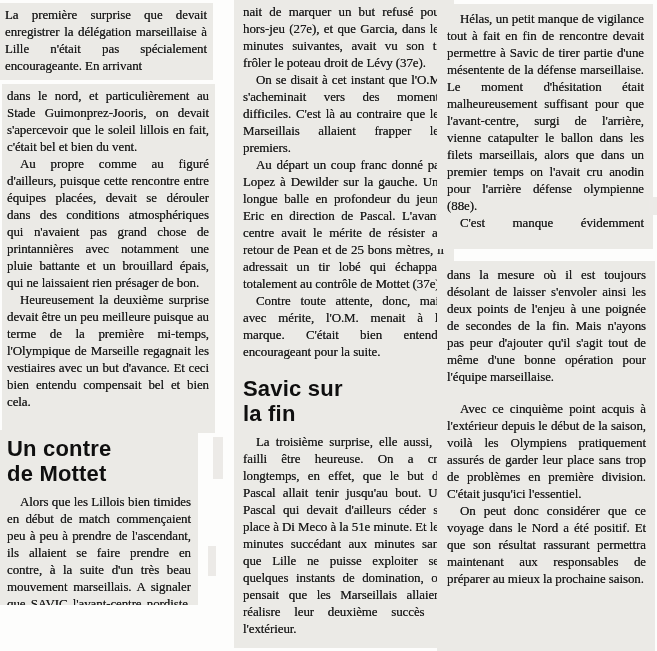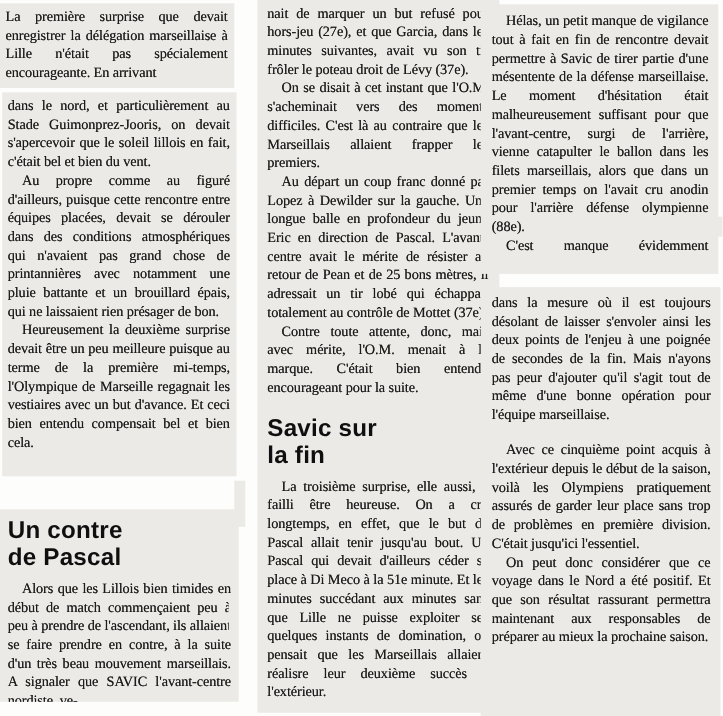--- a/index.html
+++ b/index.html
@@ -36,21 +36,21 @@
     text-shadow:none;
     letter-spacing:0.2px;
     margin:0 0 7px 0;
   }
   .headline span { display:block; }
   .headline.mid { margin-top:16px; }
   .artifact { position:absolute; background:#eceae7; }
   
   #c1b1 { left:0;   top:3px;   width:213px; height:77px;  padding:3px 6px 0 5px; }
   #c1b2 { left:2px;   top:84px;  width:213px; height:349px; padding:3px 6px 0 5px; }
-  #c1b3 { left:0px;   top:430px; width:217px; height:175px; padding:6px 7px 0 7px;margin-top:33px; }
+  #c1b3 { left:0px;   top:430px; width:198px; height:175px; padding:6px 7px 0 7px; }
   #c2b1 { left:234px; top:0px;   width:220px; height:648px; padding:3px 10px 0 9px; }
   #c3b1 { left:437px; top:4px;   width:216px; height:245px; padding:6px 9px 0 10px; }
   #c3b2 { left:437px; top:261px; width:218px; height:452px; padding:5px 9px 0 10px; }
   #art1 { left:213px; top:437px; width:10px; height:42px; }
   #art2 { left:649px; top:197px; width:8px;  height:18px; }
   #art3 { left:208px; top:546px; width:8px;  height:30px; }
 </style>
 </head>
 <body>
 
@@ -62,21 +62,21 @@
 
   <div class="block" id="c1b2">
     <p>dans le nord, et particulièrement au Stade Guimonprez-Jooris, on devait s'apercevoir que le soleil lillois en fait, c'était bel et bien du vent.</p>
     <p class="indent">Au propre comme au figuré d'ailleurs, puisque cette rencontre entre équipes placées, devait se dérouler dans des conditions atmosphériques qui n'avaient pas grand chose de printannières avec notamment une pluie battante et un brouillard épais, qui ne laissaient rien présager de bon.</p>
     <p class="indent">Heureusement la deuxième surprise devait être un peu meilleure puisque au terme de la première mi-temps, l'Olympique de Marseille regagnait les vestiaires avec un but d'avance. Et ceci bien entendu compensait bel et bien cela.</p>
   </div>
 
   <div class="block" id="c1b3">
     <h2 class="headline">
       <span>Un contre</span>
-      <span>de Pascal</span>
+      <span>de Mottet</span>
     </h2>
     <p class="indent">Alors que les Lillois bien timides en début de match commençaient peu à peu à prendre de l'ascendant, ils allaient se faire prendre en contre, à la suite d'un très beau mouvement marseillais. A signaler que SAVIC l'avant-centre nordiste, ve-</p>
   </div>
 
   <div class="block" id="c2b1">
     <p>nait de marquer un but refusé pour hors-jeu (27e), et que Garcia, dans les minutes suivantes, avait vu son tir frôler le poteau droit de Lévy (37e).</p>
     <p class="indent">On se disait à cet instant que l'O.M. s'acheminait vers des moments difficiles. C'est là au contraire que les Marseillais allaient frapper les premiers.</p>
     <p class="indent">Au départ un coup franc donné par Lopez à Dewilder sur la gauche. Une longue balle en profondeur du jeune Eric en direction de Pascal. L'avant-centre avait le mérite de résister au retour de Pean et de 25 bons mètres, il adressait un tir lobé qui échappait totalement au contrôle de Mottet (37e).</p>
     <p class="indent">Contre toute attente, donc, mais avec mérite, l'O.M. menait à la marque. C'était bien entendu encourageant pour la suite.</p>
     <h2 class="headline mid">

